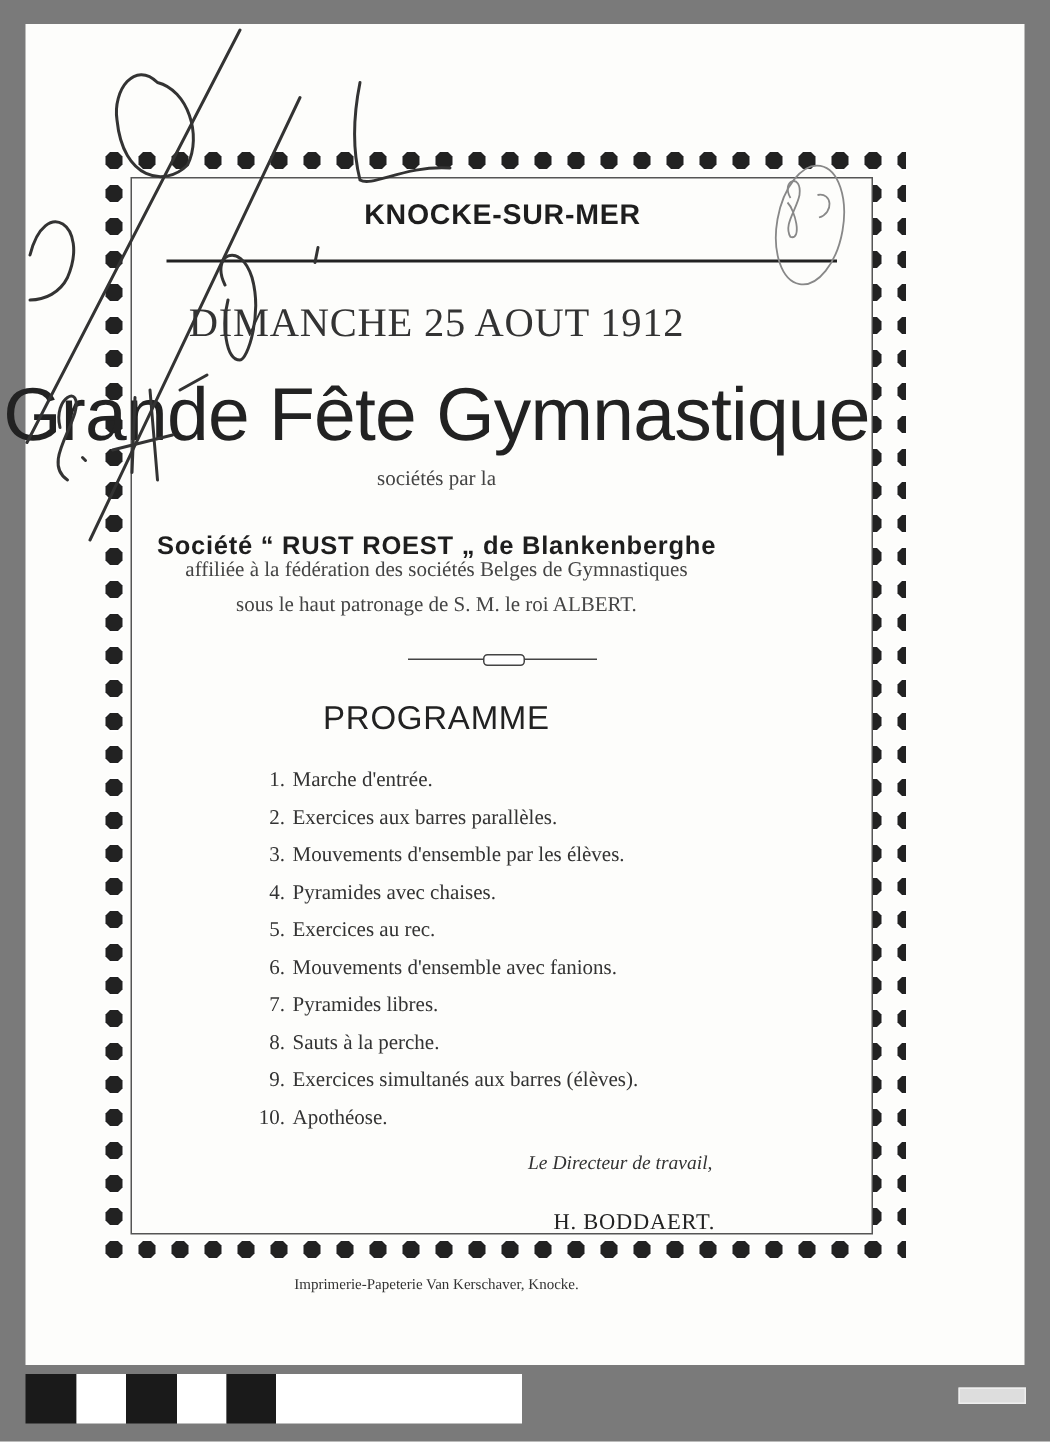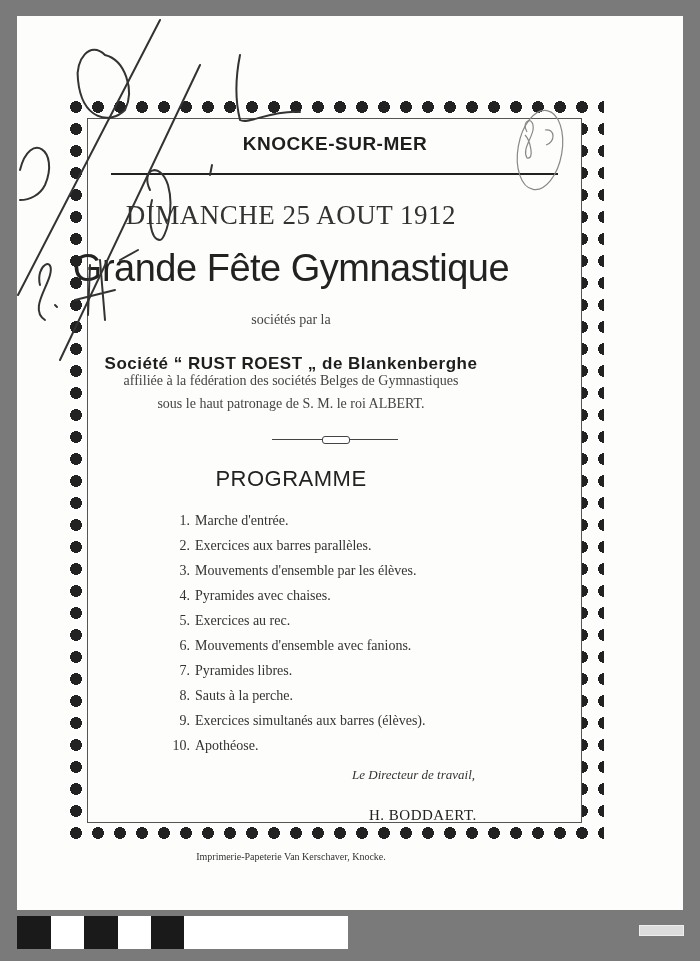--- a/index.html
+++ b/index.html
@@ -8,21 +8,21 @@
   .border-ornament{position:absolute;left:65px;top:96px;width:539px;height:749px;box-sizing:border-box;border:22px solid transparent;
     background:
       radial-gradient(circle at 11px 11px,#222 0 6px,#fff 6px 7px,transparent 7px) 0 0/22px 22px;
     -webkit-mask:linear-gradient(#000,#000) border-box, linear-gradient(#000,#000) padding-box;
     -webkit-mask-composite:xor;mask-composite:exclude;}
   .inner-line{position:absolute;left:87px;top:118px;width:495px;height:705px;border:1px solid #555;box-sizing:border-box;}
   .txt{position:absolute;left:0;width:582px;text-align:center;color:#1e1e1e;}
   .town{top:133px;left:95px;width:480px;font-family:"Liberation Sans",sans-serif;font-weight:bold;font-size:19px;letter-spacing:0.5px;}
   .rule{position:absolute;left:111px;top:173px;width:447px;height:2px;background:#222;}
   .date{top:200px;font-size:27px;color:#333;letter-spacing:0.5px;}
-  .title{top:247px;font-family:"Liberation Sans",sans-serif;font-size:38px;color:#222;letter-spacing:-0.5px;}
+  .title{top:247px;font-family:"Liberation Sans",sans-serif;font-size:50px;color:#222;letter-spacing:-0.5px;}
   .org{top:312px;font-size:14px;color:#444;}
   .society{top:354px;font-family:"Liberation Sans",sans-serif;font-weight:bold;font-size:17px;letter-spacing:0.5px;}
   .affil{top:373px;font-size:14px;color:#444;}
   .patron{top:396px;font-size:14px;color:#444;}
   .divider{position:absolute;left:272px;top:439px;width:126px;height:1px;background:#444;}
   .divider-knot{position:absolute;left:322px;top:436px;width:26px;height:6px;border-radius:3px;border:1px solid #444;background:#fff;}
   .prog{top:466px;font-family:"Liberation Sans",sans-serif;font-size:22px;color:#222;letter-spacing:0.5px;}
   .items{position:absolute;left:164px;top:512px;margin:0;padding:0;list-style:none;font-size:14px;color:#333;}
   .items li{height:25px;line-height:18px;white-space:nowrap;}
   .items .num{display:inline-block;width:26px;text-align:right;margin-right:5px;}

